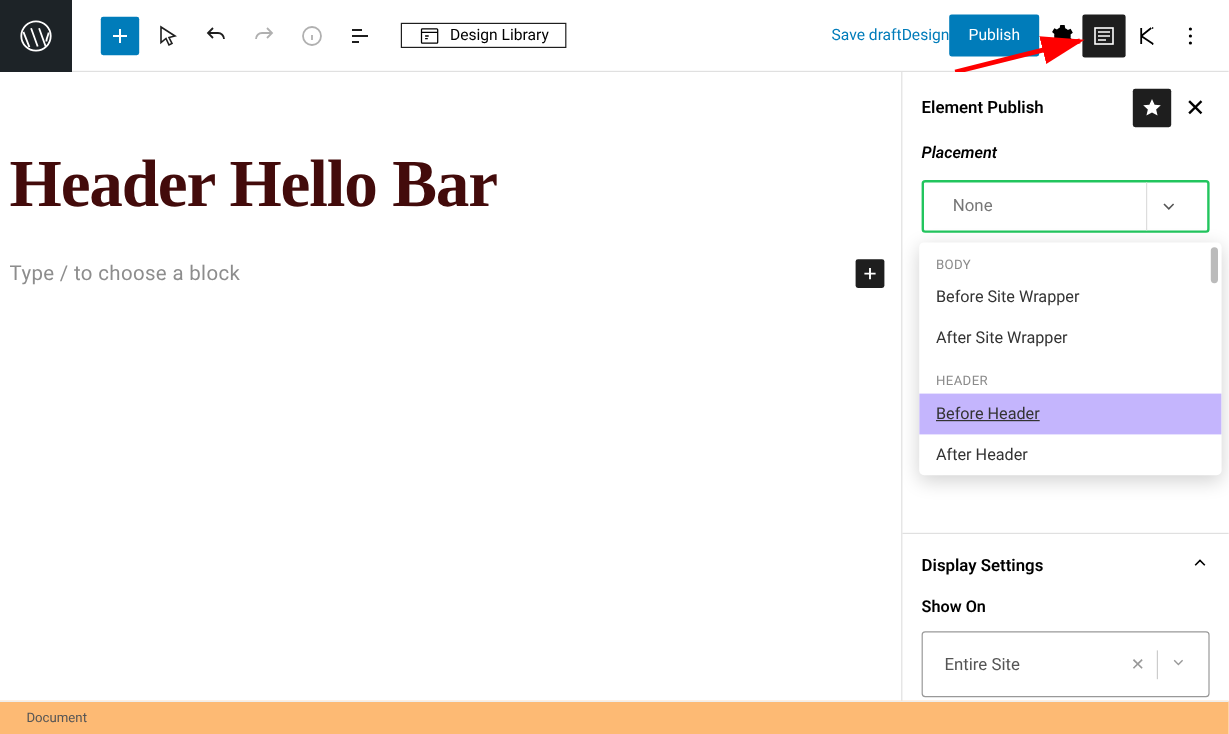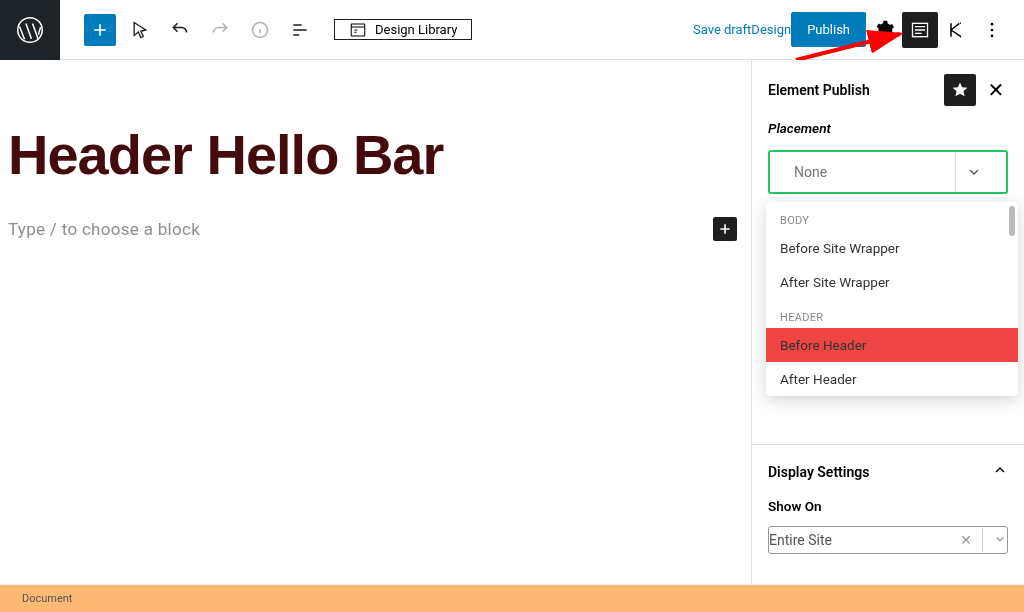--- a/index.html
+++ b/index.html
@@ -16,48 +16,48 @@
     .design-lib { margin-left:10px; height:21px; border:1px solid #1e1e1e; padding:0 14px; display:flex; align-items:center; gap:8px; font-size:13px; cursor:pointer; }
     .tb-right { margin-left:auto; display:flex; align-items:center; padding-right:14px; }
     .link { color:#007cba; font-size:13px; cursor:pointer; }
     .btn-publish { background:#007cba; color:#fff; padding:10px 16px; font-size:13px; cursor:pointer; border-radius:2px; }
     .ic-btn { width:36px; height:36px; display:flex; align-items:center; justify-content:center; cursor:pointer; }
     .ic-btn.active { background:#1e1e1e; color:#fff; border-radius:2px; }
     .red-arrow { position:absolute; top:30px; left:790px; pointer-events:none; }
 
     
     .main { position:absolute; top:60px; left:0; right:273px; bottom:28px; padding:0 8px; }
-    .post-title { font-size:56px; font-weight:900; color:#430b0b; letter-spacing:-1px; margin-top:62px; font-family:Liberation Sans, sans-serif; }
+    .post-title { font-size:56px; font-weight:900; color:#430b0b; letter-spacing:-1px; margin-top:62px; font-family:Liberation Serif, serif; }
     .prompt-row { display:flex; align-items:center; margin-top:30px; }
     .prompt { color:#8d8d8d; font-size:17px; letter-spacing:0.3px; }
     .add-inline { margin-left:auto; width:24px; height:24px; background:#1e1e1e; color:#fff; display:flex; align-items:center; justify-content:center; border-radius:2px; margin-right:6px; }
 
     
     .sidebar { position:absolute; top:60px; right:0; width:273px; bottom:28px; border-left:1px solid #e0e0e0; background:#fff; overflow:visible; }
     .sb-head { padding:14px 16px; display:flex; align-items:center; gap:8px; }
     .sb-head h3 { font-size:14px; font-weight:600; flex:1; }
     .star-btn { width:32px; height:32px; background:#1e1e1e; color:#fff; display:flex; align-items:center; justify-content:center; border-radius:2px; }
     .close-btn { width:24px; height:24px; display:flex; align-items:center; justify-content:center; font-size:20px; cursor:pointer; }
     .sb-section { padding:0 16px 20px; }
     .sb-label { font-size:13.5px; font-weight:600; margin-bottom:14px;font-style:italic; }
     .select-box { height:44px; border:2px solid #22c55e; border-radius:3px; display:flex; align-items:center; padding:0 24px; color:#777; font-size:14px; cursor:pointer; }
     .sel-chev { margin-left:auto; border-left:1px solid #ddd; padding-left:10px; height:100%; display:flex; align-items:center; color:#555; }
 
     
     .dropdown { position:absolute; top:142px; left:14px; right:6px; background:#fff; border-radius:4px; box-shadow:0 4px 16px rgba(0,0,0,.18); overflow:hidden; z-index:50; }
     .dd-scroll { position:absolute; right:3px; top:4px; width:6px; height:30px; background:#bbb; border-radius:3px; }
     .dd-group { padding:12px 14px 4px; font-size:11px; color:#8a8a8a; letter-spacing:.3px; }
     .dd-item { padding:9px 14px; font-size:13.5px; color:#333; cursor:pointer; }
-    .dd-item.hl { background:#ef4444; }
+    .dd-item.hl { background:#c4b5fd;text-decoration:underline; }
 
     .panel-row { display:flex; align-items:center; padding:16px; border-top:1px solid #e0e0e0; }
     .panel-row .lbl { font-size:14px; font-weight:600; flex:1; }
     .chev-up { font-size:18px; }
     .sub-lbl { padding:0 16px 12px; font-size:13.5px; font-weight:600; }
-    .select-plain { margin:0 16px 16px; height:28px; border:1px solid #999; border-radius:3px; display:flex; align-items:center; padding:0 0; color:#555; font-size:14px; }
+    .select-plain { margin:0 16px 16px; height:55px; border:1px solid #999; border-radius:3px; display:flex; align-items:center; padding:0 18px; color:#555; font-size:14px; }
     .select-plain .sep { margin-left:auto; display:flex; align-items:center; gap:10px; color:#999; }
     .sep-line { width:1px; height:24px; background:#ccc; }
 
     
     .footer { position:absolute; bottom:0; left:0; right:0; height:28px; display:flex; align-items:center; padding:0 22px; font-size:11px; color:#555; border-top:1px solid #eee; background:#fdba74; }
   </style>
 </head>
 <body>
 
 <div class="topbar">

